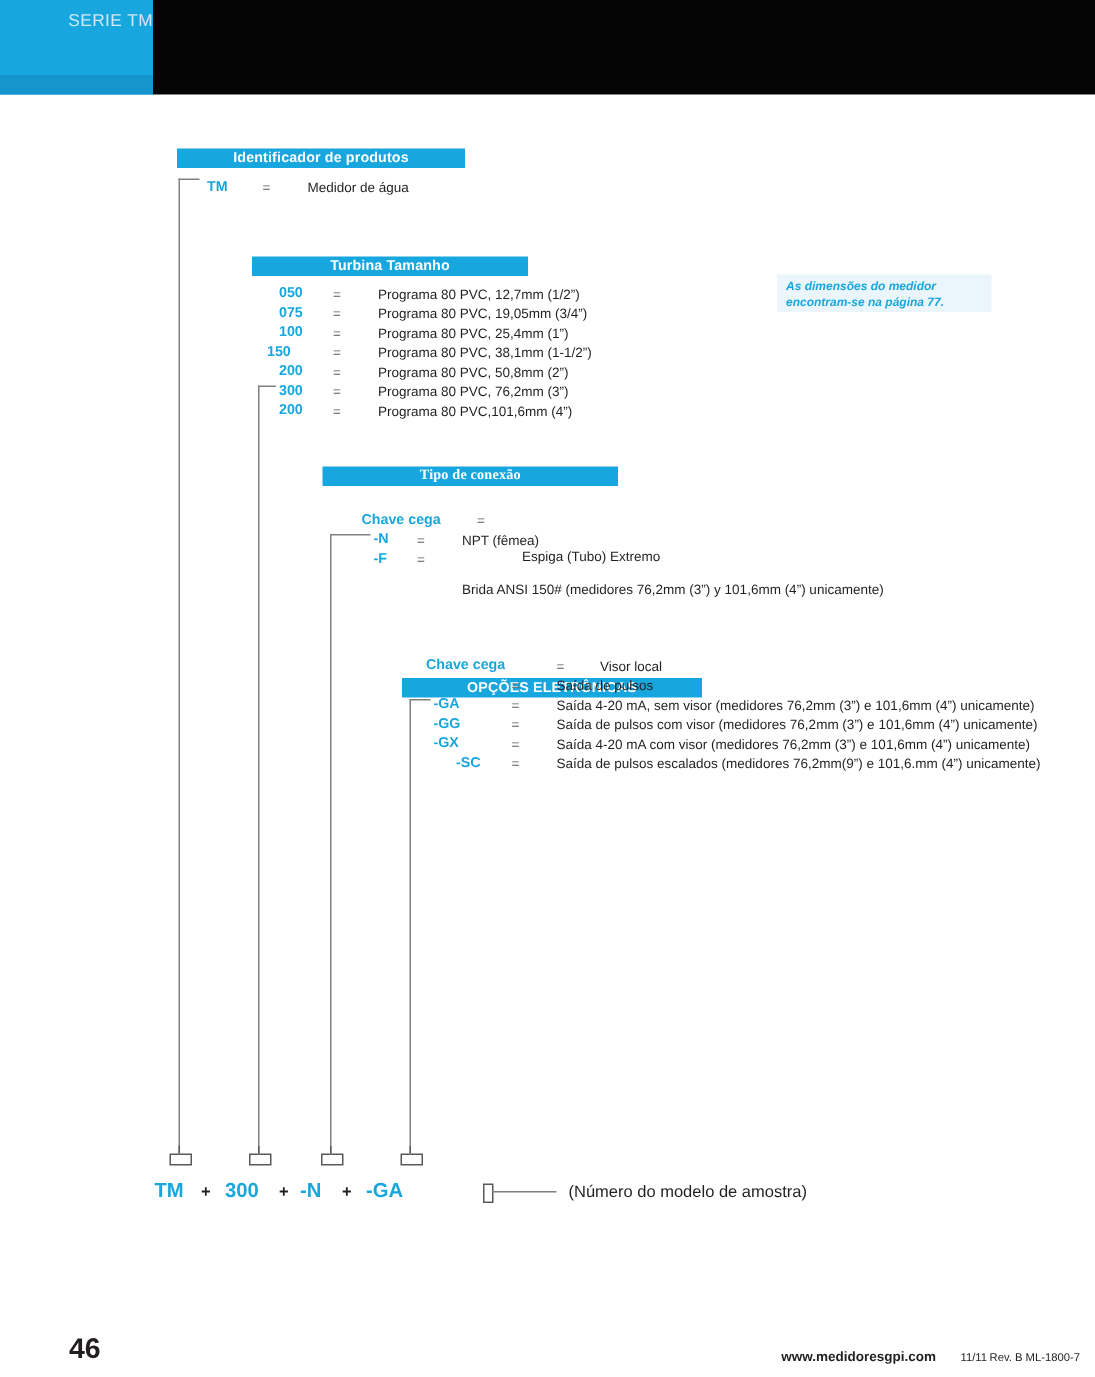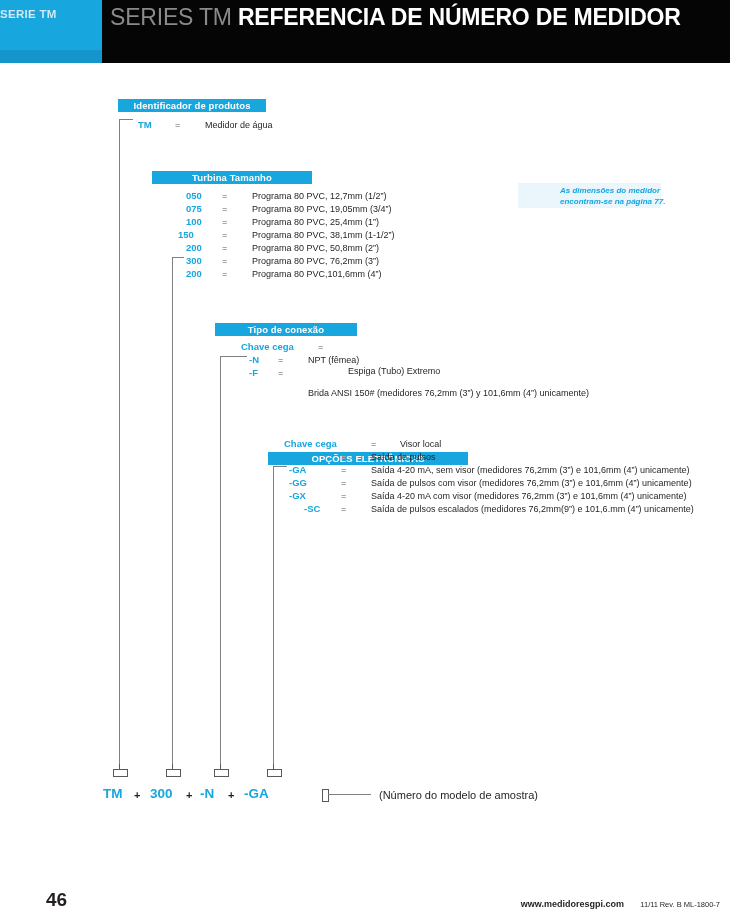--- a/index.html
+++ b/index.html
@@ -31,24 +31,24 @@
   .header-tab-under {
     position: absolute;
     left: 0; top: 50px;
     width: 102px; height: 13px;
     background: #1496CC;
   }
   .header-tab-label {
     position: absolute;
     left: 0; top: 8px;
     width: 102px;
-    text-align: left;
+    text-align: right;
     color: #CFE9F7;
     font-size: 11.5px;
-    font-weight: bold;
+    font-weight: normal;
     letter-spacing: 0.3px;
   }
   .header-bar {
     position: absolute;
     left: 102px; top: 0;
     width: 628px; height: 63px;
     background: #050505;
   }
   .header-title {
     position: absolute;
@@ -111,21 +111,20 @@
   }
   .note-text {
     position: absolute;
     left: 524px; top: 186px;
     width: 140px;
     color: #17A6DE;
     font-size: 8px;
     font-weight: bold;
     font-style: italic;
     line-height: 10.5px;
-    margin-left: 36px;
   }
 
   
   .vline {
     position: absolute;
     width: 1px;
     background: #808080;
   }
   .hstub {
     position: absolute;
@@ -213,35 +212,31 @@
 </style>
 </head>
 <body>
 
 <div class="header">
   <div class="header-bar"></div>
   <div class="header-tab">
     <div class="header-tab-under"></div>
   </div>
   <div class="header-tab-label">SERIE TM</div>
-  <div class="header-title">
-    <span class="series">SERIES TM</span>
-    <span class="ref">REFERENCIA DE NÚMERO DE MEDIDOR</span>
-  </div>
 </div>
 
 <div class="note-box"></div>
 <div class="note-text">As dimensões do medidor encontram-se na página 77.</div>
 
-<div class="section-bar" style="left:118px; top:99px; width:148px;">Identificador de produtos</div>
+<div class="section-bar" style="left:118px; top:99px; width:192px;">Identificador de produtos</div>
 <div class="code" style="left:138px; top:119px;">TM</div>
 <div class="eq" style="left:175px; top:119px;">=</div>
 <div class="row" style="left:205px; top:119px;">Medidor de água</div>
 
-<div class="section-bar" style="left:152px; top:171px; width:160px;">Turbina Tamanho</div>
+<div class="section-bar" style="left:168px; top:171px; width:184px;">Turbina Tamanho</div>
 <div class="code" style="left:186px; top:190px;">050</div>
 <div class="eq" style="left:222px; top:190px;">=</div>
 <div class="row" style="left:252px; top:190px;">Programa 80 PVC, 12,7mm (1/2”)</div>
 
 <div class="code" style="left:186px; top:203px;">075</div>
 <div class="eq" style="left:222px; top:203px;">=</div>
 <div class="row" style="left:252px; top:203px;">Programa 80 PVC, 19,05mm (3/4”)</div>
 
 <div class="code" style="left:186px; top:216px;">100</div>
 <div class="eq" style="left:222px; top:216px;">=</div>
@@ -256,21 +251,21 @@
 <div class="row" style="left:252px; top:242px;">Programa 80 PVC, 50,8mm (2”)</div>
 
 <div class="code" style="left:186px; top:255px;">300</div>
 <div class="eq" style="left:222px; top:255px;">=</div>
 <div class="row" style="left:252px; top:255px;">Programa 80 PVC, 76,2mm (3”)</div>
 
 <div class="code" style="left:186px; top:268px;">200</div>
 <div class="eq" style="left:222px; top:268px;">=</div>
 <div class="row" style="left:252px; top:268px;">Programa 80 PVC,101,6mm (4”)</div>
 
-<div class="section-bar" style="left:215px; top:323px; width:142px;">Tipo de conexão</div>
+<div class="section-bar" style="left:215px; top:311px; width:197px;font-family:Liberation Serif, serif;">Tipo de conexão</div>
 <div class="code" style="left:241px; top:341px;">Chave cega</div>
 <div class="eq" style="left:318px; top:341px;">=</div>
 <div class="row" style="left:348px; top:341px;margin-top:24px;">Espiga (Tubo) Extremo</div>
 
 <div class="code" style="left:249px; top:354px;">-N</div>
 <div class="eq" style="left:278px; top:354px;">=</div>
 <div class="row" style="left:308px; top:354px;">NPT (fêmea)</div>
 
 <div class="code" style="left:249px; top:367px;">-F</div>
 <div class="eq" style="left:278px; top:367px;">=</div>

